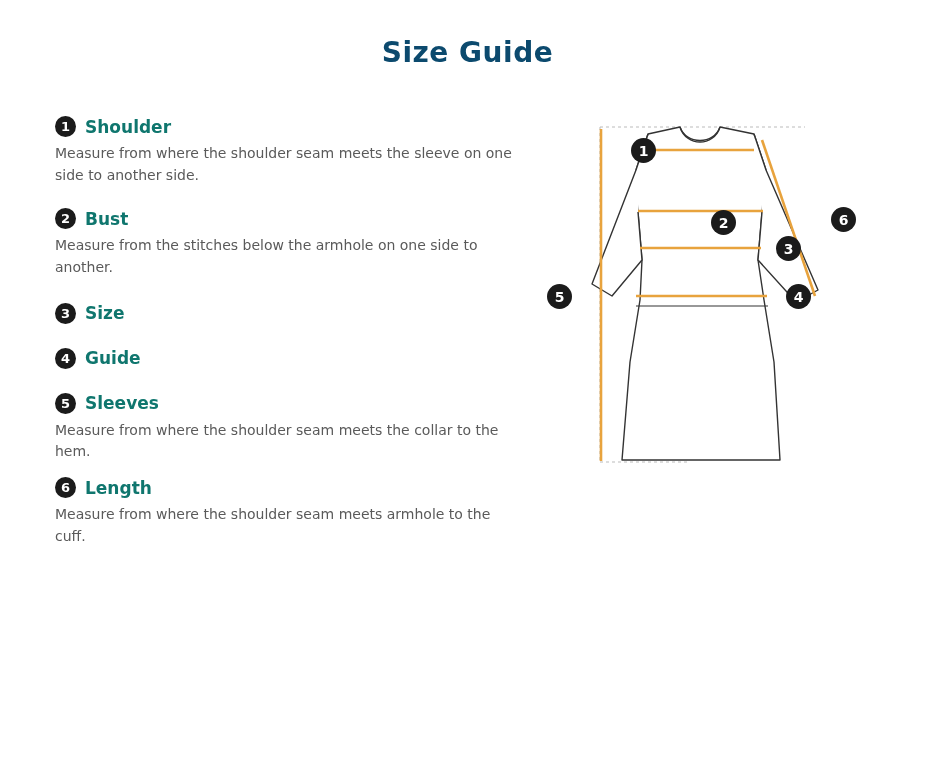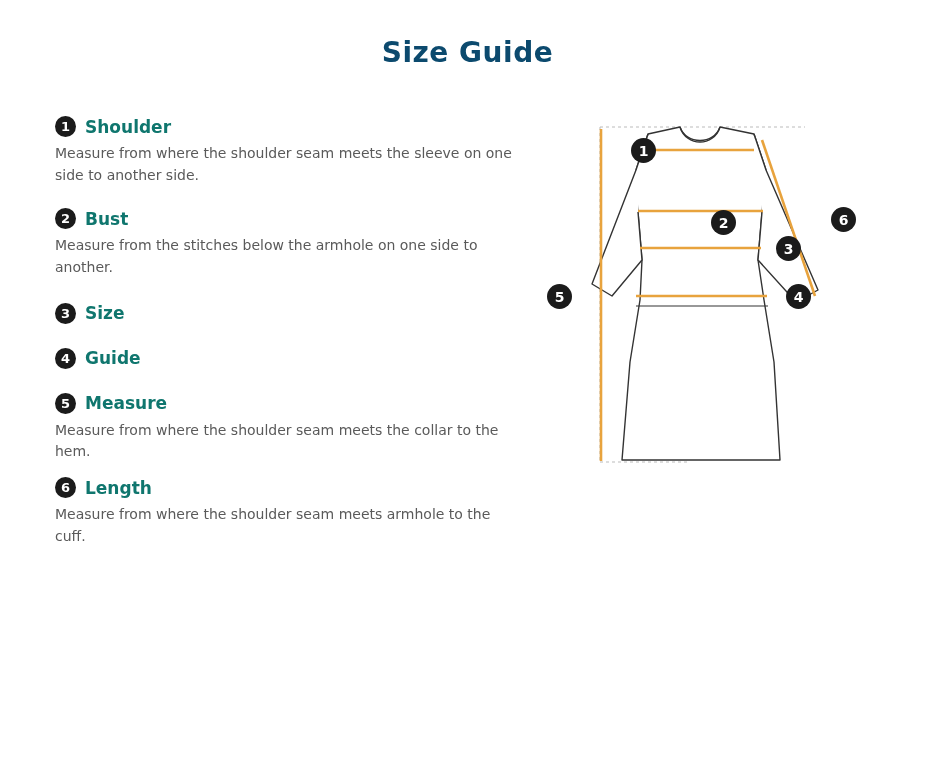--- a/index.html
+++ b/index.html
@@ -146,21 +146,21 @@
     <div class="entry entry-3">
       <div class="entry-head">
         <span class="badge">4</span>
         <span class="entry-title">Guide</span>
       </div>
     </div>
 
     <div class="entry entry-4">
       <div class="entry-head">
         <span class="badge">5</span>
-        <span class="entry-title">Measure</span>
+        <span class="entry-title">Sleeves</span>
       </div>
       <div class="entry-desc">Measure from where the shoulder seam meets the collar to the hem.</div>
     </div>
 
     <div class="entry entry-5">
       <div class="entry-head">
         <span class="badge">6</span>
         <span class="entry-title">Length</span>
       </div>
       <div class="entry-desc">Measure from where the shoulder seam meets armhole to the cuff.</div>

